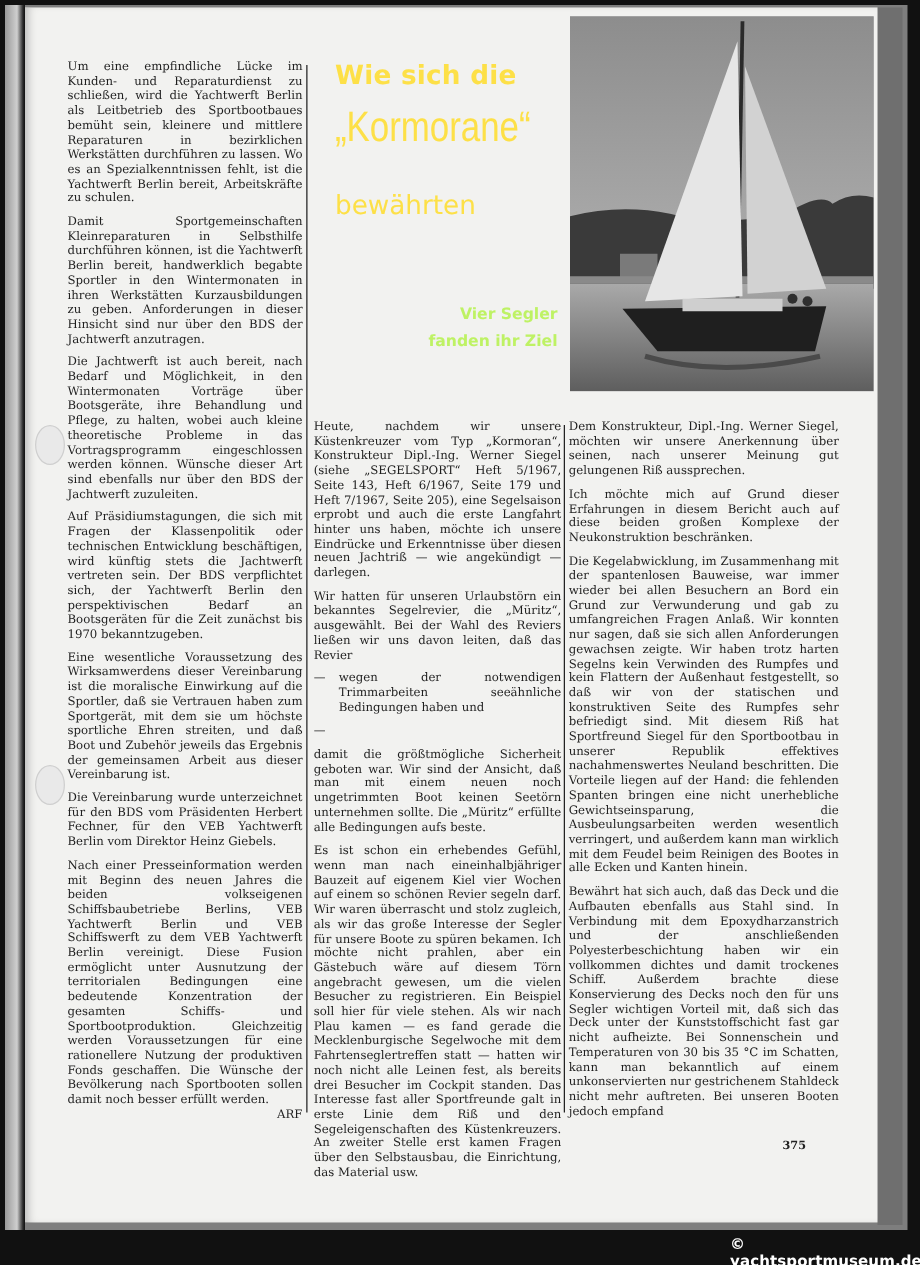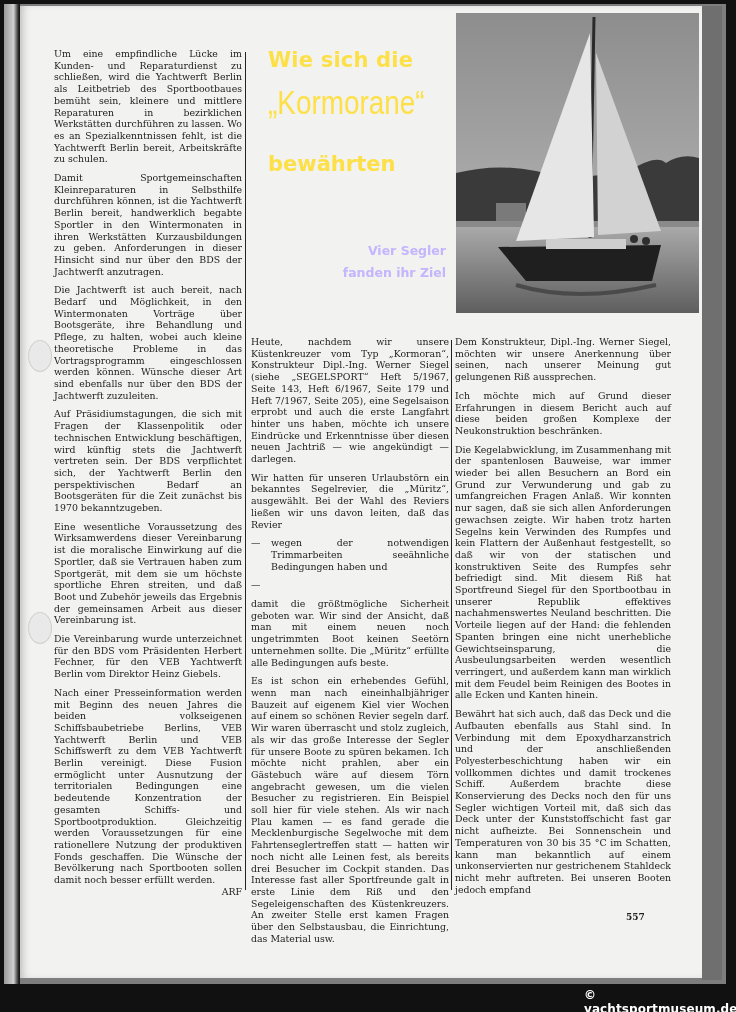--- a/index.html
+++ b/index.html
@@ -41,22 +41,22 @@
   .col p { margin: 0 0 7px 0; }
   .col1 { left: 54px; top: 48px; width: 188px; }
   .col2 { left: 251px; top: 336px; width: 198px; }
   .col3 { left: 455px; top: 336px; width: 216px; }
   .rule { position: absolute; background: #222; width: 1px; }
   .rule1 { left: 245px; top: 52px; height: 838px; }
   .rule2 { left: 451px; top: 340px; height: 550px; }
   .headline { position: absolute; left: 268px; top: 48px; width: 180px; color: #fde047; font-family: "DejaVu Sans", sans-serif; }
   .h1 { font-weight: bold; font-size: 21px; letter-spacing: .2px; }
   .h2 { position: absolute; top: 35px; left: 0; font-size: 34px; font-family: "Liberation Sans", sans-serif; transform: scaleX(.82); transform-origin: left; white-space: nowrap; }
-  .h3 { position: absolute; top: 104px; left: 0; font-weight: bold; font-size: 21px; }
-  .subhead { position: absolute; left: 300px; top: 240px; width: 146px; text-align: right; font-family: "DejaVu Sans", sans-serif; font-weight: bold; font-size: 12.5px; line-height: 22px; color: #c4b5fd; }
+  .h3 { position: absolute; top: 104px; left: 0; font-weight: normal; font-size: 21px; }
+  .subhead { position: absolute; left: 300px; top: 240px; width: 146px; text-align: right; font-family: "DejaVu Sans", sans-serif; font-weight: bold; font-size: 12.5px; line-height: 22px; color: #bef264; }
   .photo {
     position: absolute; left: 456px; top: 13px; width: 243px; height: 300px; overflow: hidden;
     background: #9c9c9c;
   }
   .list-item { display: flex; margin: 0 0 7px 0; }
   .list-item .dash { width: 20px; flex: none; }
   .list-item .t { flex: 1; text-align: justify; }
   .page-number { position: absolute; left: 626px; top: 912px; font-size: 9px; font-weight: bold; color: #222; }
   .watermark {
     position: absolute; left: 584px; top: 988px; color: #fff;
@@ -142,14 +142,14 @@
   <p>Es ist schon ein erhebendes Gefühl, wenn man nach eineinhalbjähriger Bauzeit auf eigenem Kiel vier Wochen auf einem so schönen Revier segeln darf. Wir waren überrascht und stolz zugleich, als wir das große Interesse der Segler für unsere Boote zu spüren bekamen. Ich möchte nicht prahlen, aber ein Gästebuch wäre auf diesem Törn angebracht gewesen, um die vielen Besucher zu registrieren. Ein Beispiel soll hier für viele stehen. Als wir nach Plau kamen — es fand gerade die Mecklenburgische Segelwoche mit dem Fahrtenseglertreffen statt — hatten wir noch nicht alle Leinen fest, als bereits drei Besucher im Cockpit standen. Das Interesse fast aller Sportfreunde galt in erste Linie dem Riß und den Segeleigenschaften des Küstenkreuzers. An zweiter Stelle erst kamen Fragen über den Selbstausbau, die Einrichtung, das Material usw.</p>
 </div>
 
 <div class="col col3">
   <p>Dem Konstrukteur, Dipl.-Ing. Werner Siegel, möchten wir unsere Anerkennung über seinen, nach unserer Meinung gut gelungenen Riß aussprechen.</p>
   <p>Ich möchte mich auf Grund dieser Erfahrungen in diesem Bericht auch auf diese beiden großen Komplexe der Neukonstruktion beschränken.</p>
   <p>Die Kegelabwicklung, im Zusammenhang mit der spantenlosen Bauweise, war immer wieder bei allen Besuchern an Bord ein Grund zur Verwunderung und gab zu umfangreichen Fragen Anlaß. Wir konnten nur sagen, daß sie sich allen Anforderungen gewachsen zeigte. Wir haben trotz harten Segelns kein Verwinden des Rumpfes und kein Flattern der Außenhaut festgestellt, so daß wir von der statischen und konstruktiven Seite des Rumpfes sehr befriedigt sind. Mit diesem Riß hat Sportfreund Siegel für den Sportbootbau in unserer Republik effektives nachahmenswertes Neuland beschritten. Die Vorteile liegen auf der Hand: die fehlenden Spanten bringen eine nicht unerhebliche Gewichtseinsparung, die Ausbeulungsarbeiten werden wesentlich verringert, und außerdem kann man wirklich mit dem Feudel beim Reinigen des Bootes in alle Ecken und Kanten hinein.</p>
   <p>Bewährt hat sich auch, daß das Deck und die Aufbauten ebenfalls aus Stahl sind. In Verbindung mit dem Epoxydharzanstrich und der anschließenden Polyesterbeschichtung haben wir ein vollkommen dichtes und damit trockenes Schiff. Außerdem brachte diese Konservierung des Decks noch den für uns Segler wichtigen Vorteil mit, daß sich das Deck unter der Kunststoffschicht fast gar nicht aufheizte. Bei Sonnenschein und Temperaturen von 30 bis 35 °C im Schatten, kann man bekanntlich auf einem unkonservierten nur gestrichenem Stahldeck nicht mehr auftreten. Bei unseren Booten jedoch empfand</p>
 </div>
 
-<div class="page-number">557</div>
+<div class="page-number">375</div>
 <div class="watermark">© yachtsportmuseum.de</div>
 
 </body></html>

